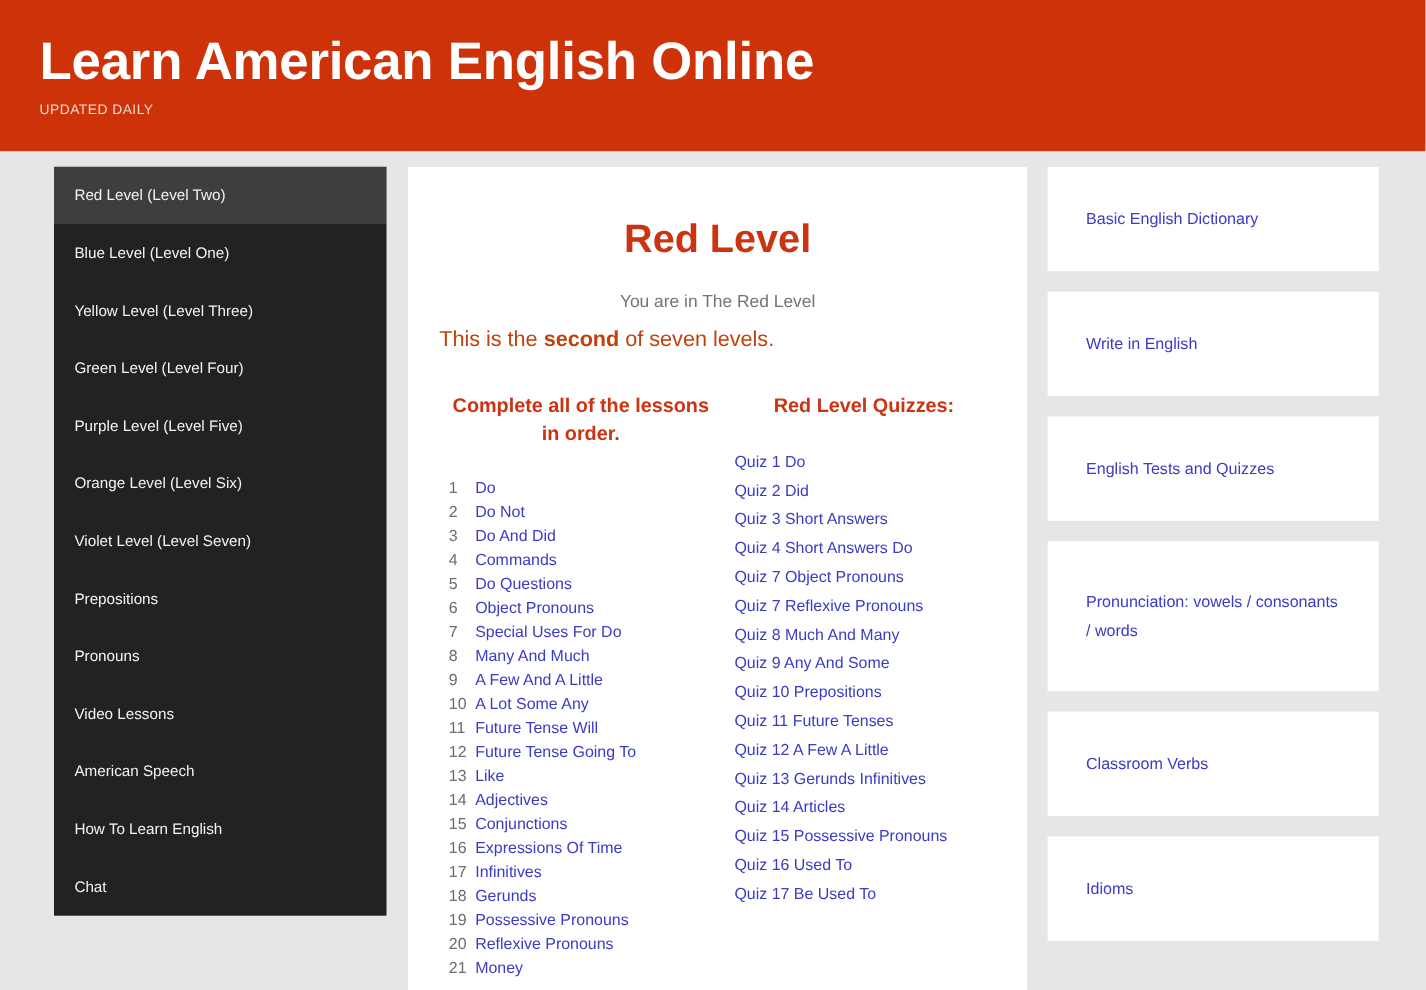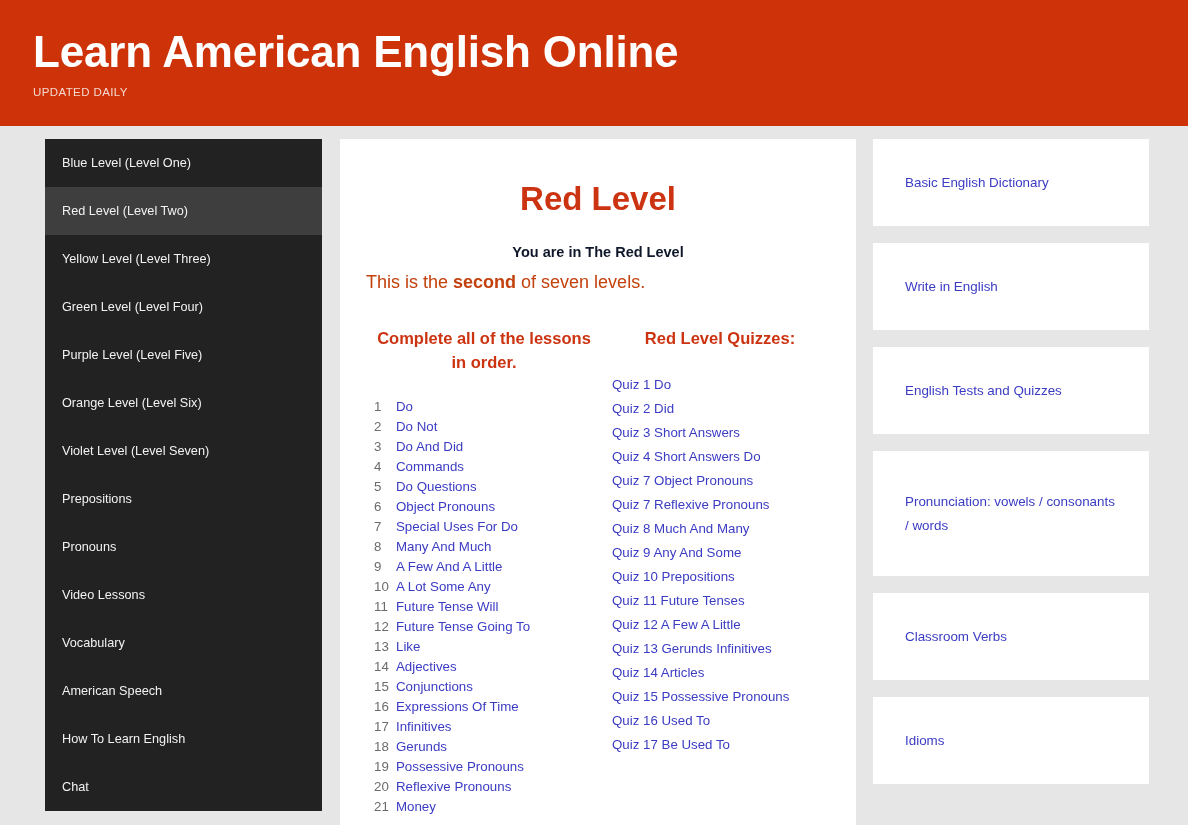--- a/index.html
+++ b/index.html
@@ -84,22 +84,21 @@
     text-align: center;
     color: #cc3311;
     font-size: 33px;
     font-weight: bold;
     line-height: 1.1;
   }
   .level-sub {
     text-align: center;
     margin-top: 27px;
     font-size: 14.5px;
-    color: #0f172a;
-    font-weight: bold;
+    color: #737373;
   }
   .level-note {
     margin-top: 12px;
     font-size: 18px;
     color: #c2410c;
   }
   .level-note b { font-weight: bold; }
 
   .columns {
     display: flex;
@@ -182,27 +181,27 @@
 <body>
 
 <header class="site-header">
   <div class="site-title">Learn American English Online</div>
   <div class="site-tagline">UPDATED DAILY</div>
 </header>
 
 <div class="page">
 
   <nav class="left-nav" id="left-nav">
-      <div class="nav-item">
-        <span>Blue Level (Level One)</span>
-      </div>
       <div class="nav-item active">
         <span>Red Level (Level Two)</span>
       </div>
       <div class="nav-item">
+        <span>Blue Level (Level One)</span>
+      </div>
+      <div class="nav-item">
         <span>Yellow Level (Level Three)</span>
       </div>
       <div class="nav-item">
         <span>Green Level (Level Four)</span>
       </div>
       <div class="nav-item">
         <span>Purple Level (Level Five)</span>
       </div>
       <div class="nav-item">
         <span>Orange Level (Level Six)</span>
@@ -211,23 +210,20 @@
         <span>Violet Level (Level Seven)</span>
       </div>
       <div class="nav-item">
         <span>Prepositions</span>
       </div>
       <div class="nav-item">
         <span>Pronouns</span>
       </div>
       <div class="nav-item">
         <span>Video Lessons</span>
-      </div>
-      <div class="nav-item">
-        <span>Vocabulary</span>
       </div>
       <div class="nav-item">
         <span>American Speech</span>
       </div>
       <div class="nav-item">
         <span>How To Learn English</span>
       </div>
       <div class="nav-item">
         <span>Chat</span>
       </div>

